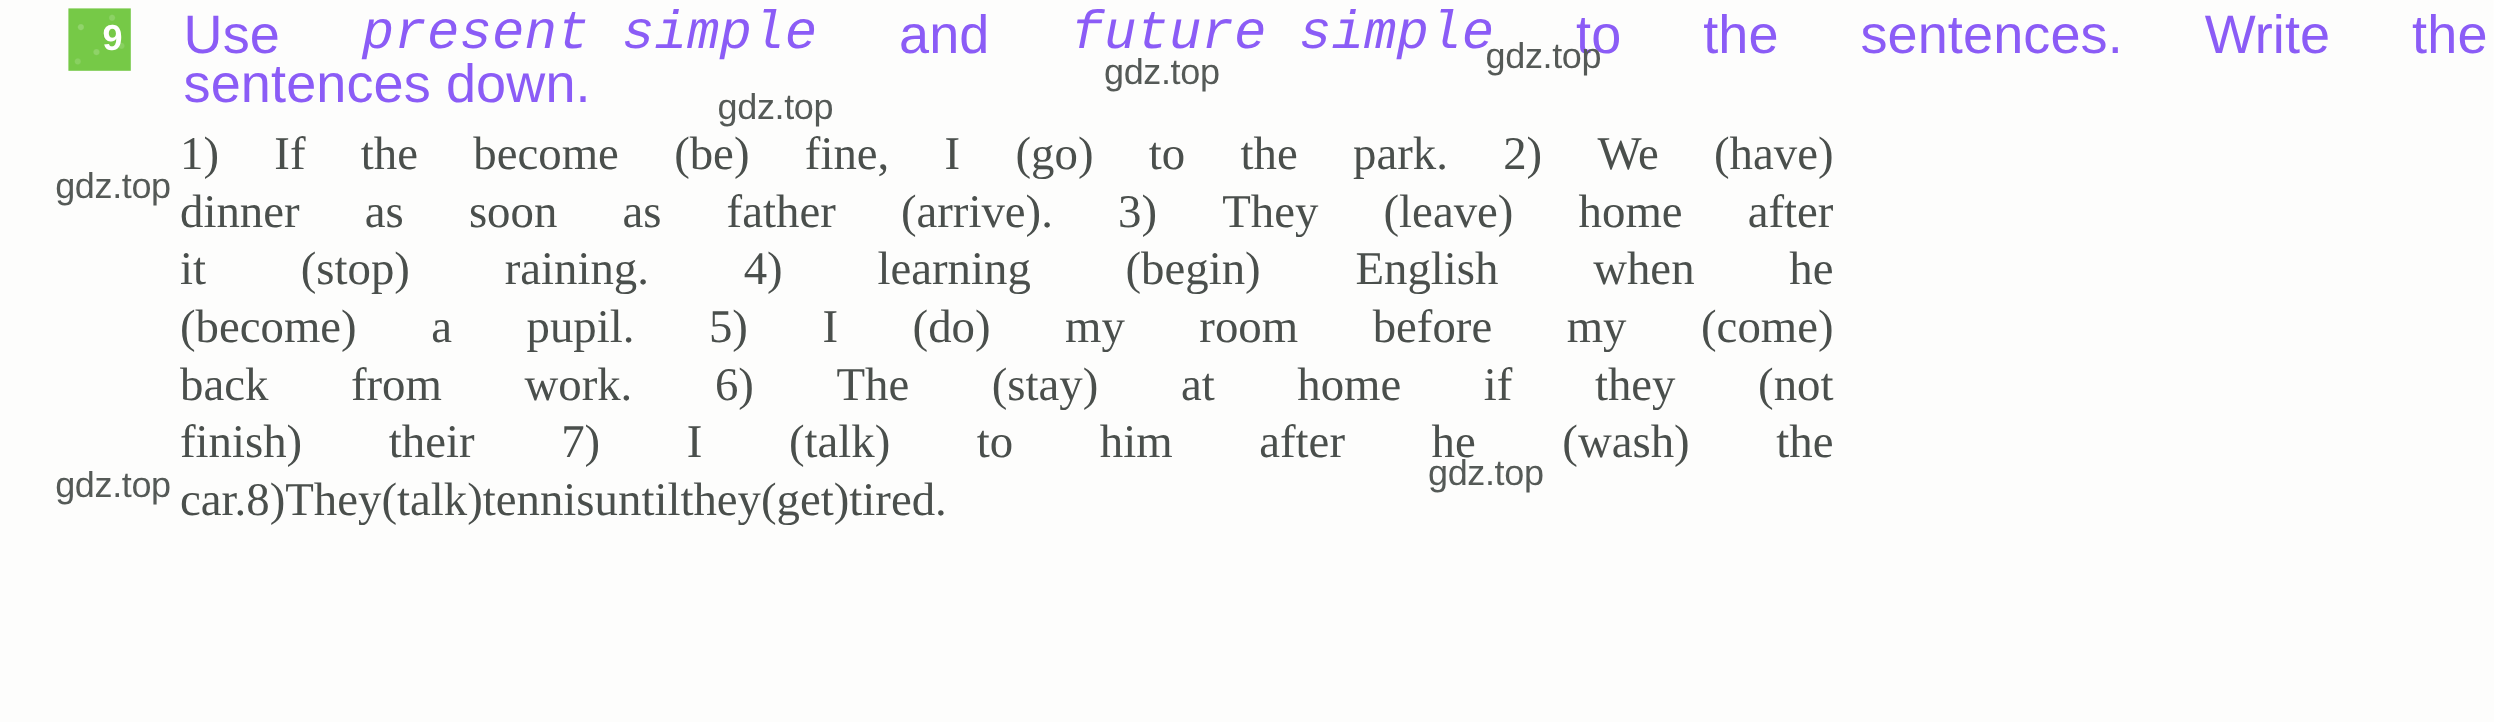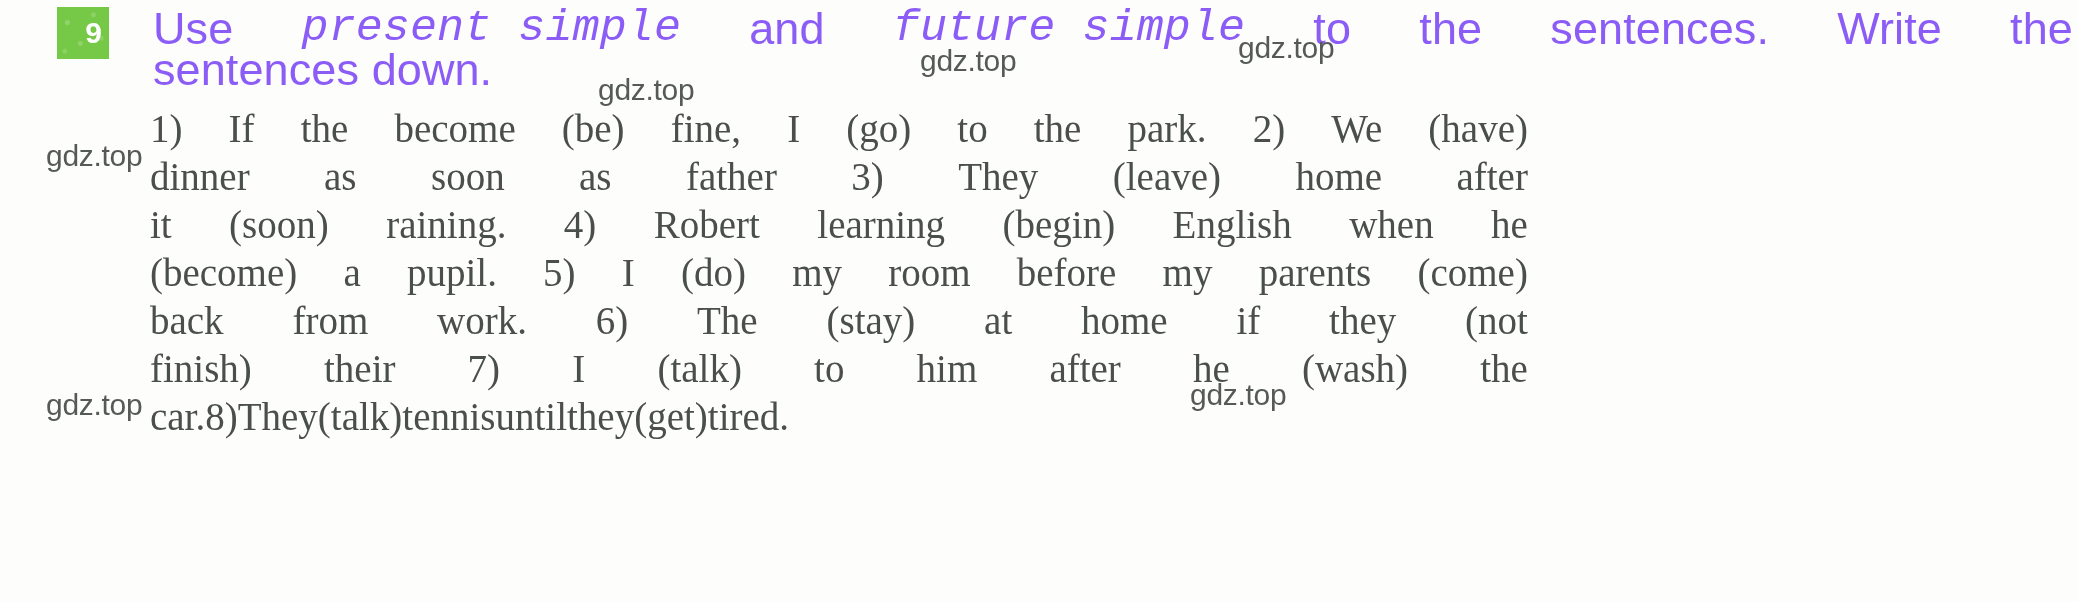--- a/index.html
+++ b/index.html
@@ -162,52 +162,51 @@
       <span>We</span>
       <span>(have)</span>
     </div>
 
     <div class="row">
       <span>dinner</span>
       <span>as</span>
       <span>soon</span>
       <span>as</span>
       <span>father</span>
+      <span>(arrive).</span>
       <span>3)</span>
       <span>They</span>
       <span>(leave)</span>
       <span>home</span>
       <span>after</span>
     </div>
 
     <div class="row">
       <span>it</span>
-      <span>(soon)</span>
+      <span>(stop)</span>
       <span>raining.</span>
       <span>4)</span>
-      <span>Robert</span>
       <span>learning</span>
       <span>(begin)</span>
       <span>English</span>
       <span>when</span>
       <span>he</span>
     </div>
 
     <div class="row">
       <span>(become)</span>
       <span>a</span>
       <span>pupil.</span>
       <span>5)</span>
       <span>I</span>
       <span>(do)</span>
       <span>my</span>
       <span>room</span>
       <span>before</span>
       <span>my</span>
-      <span>parents</span>
       <span>(come)</span>
     </div>
 
     <div class="row">
       <span>back</span>
       <span>from</span>
       <span>work.</span>
       <span>6)</span>
       <span>The</span>
       <span>(stay)</span>

